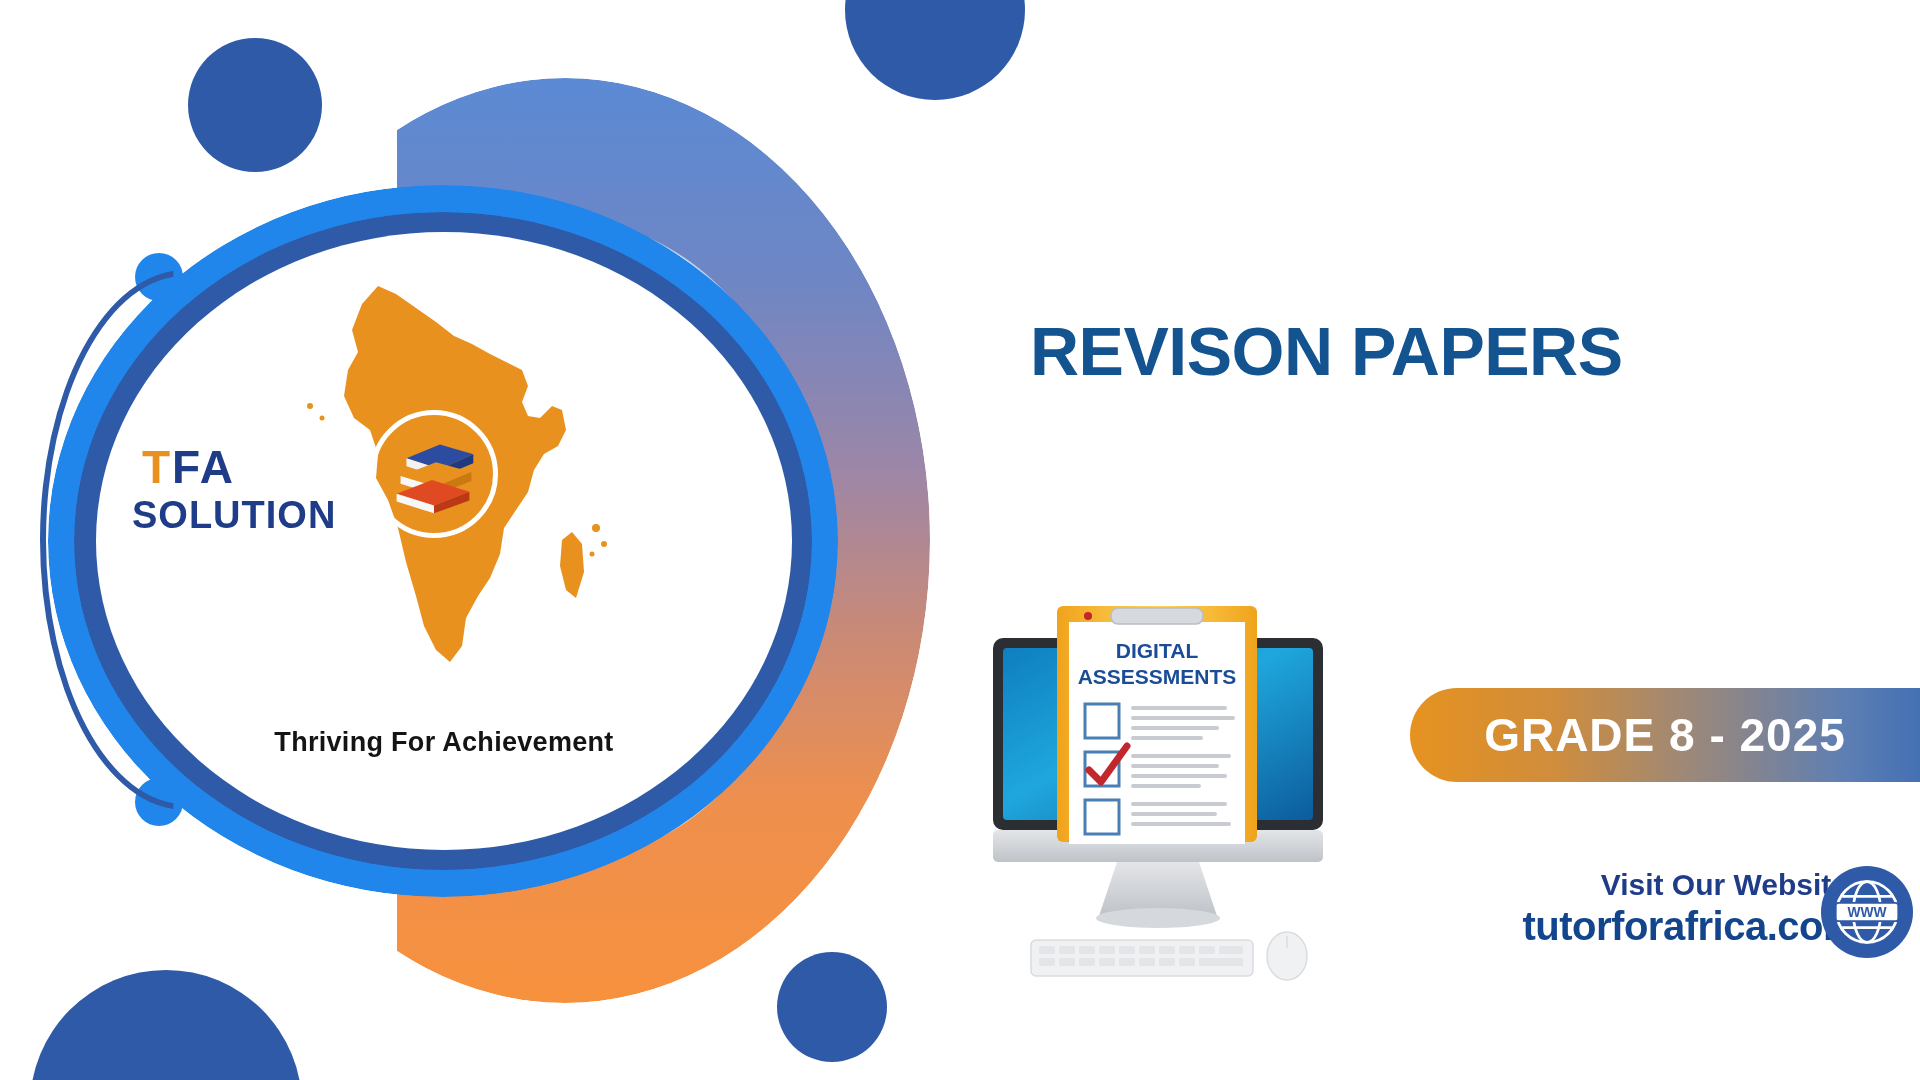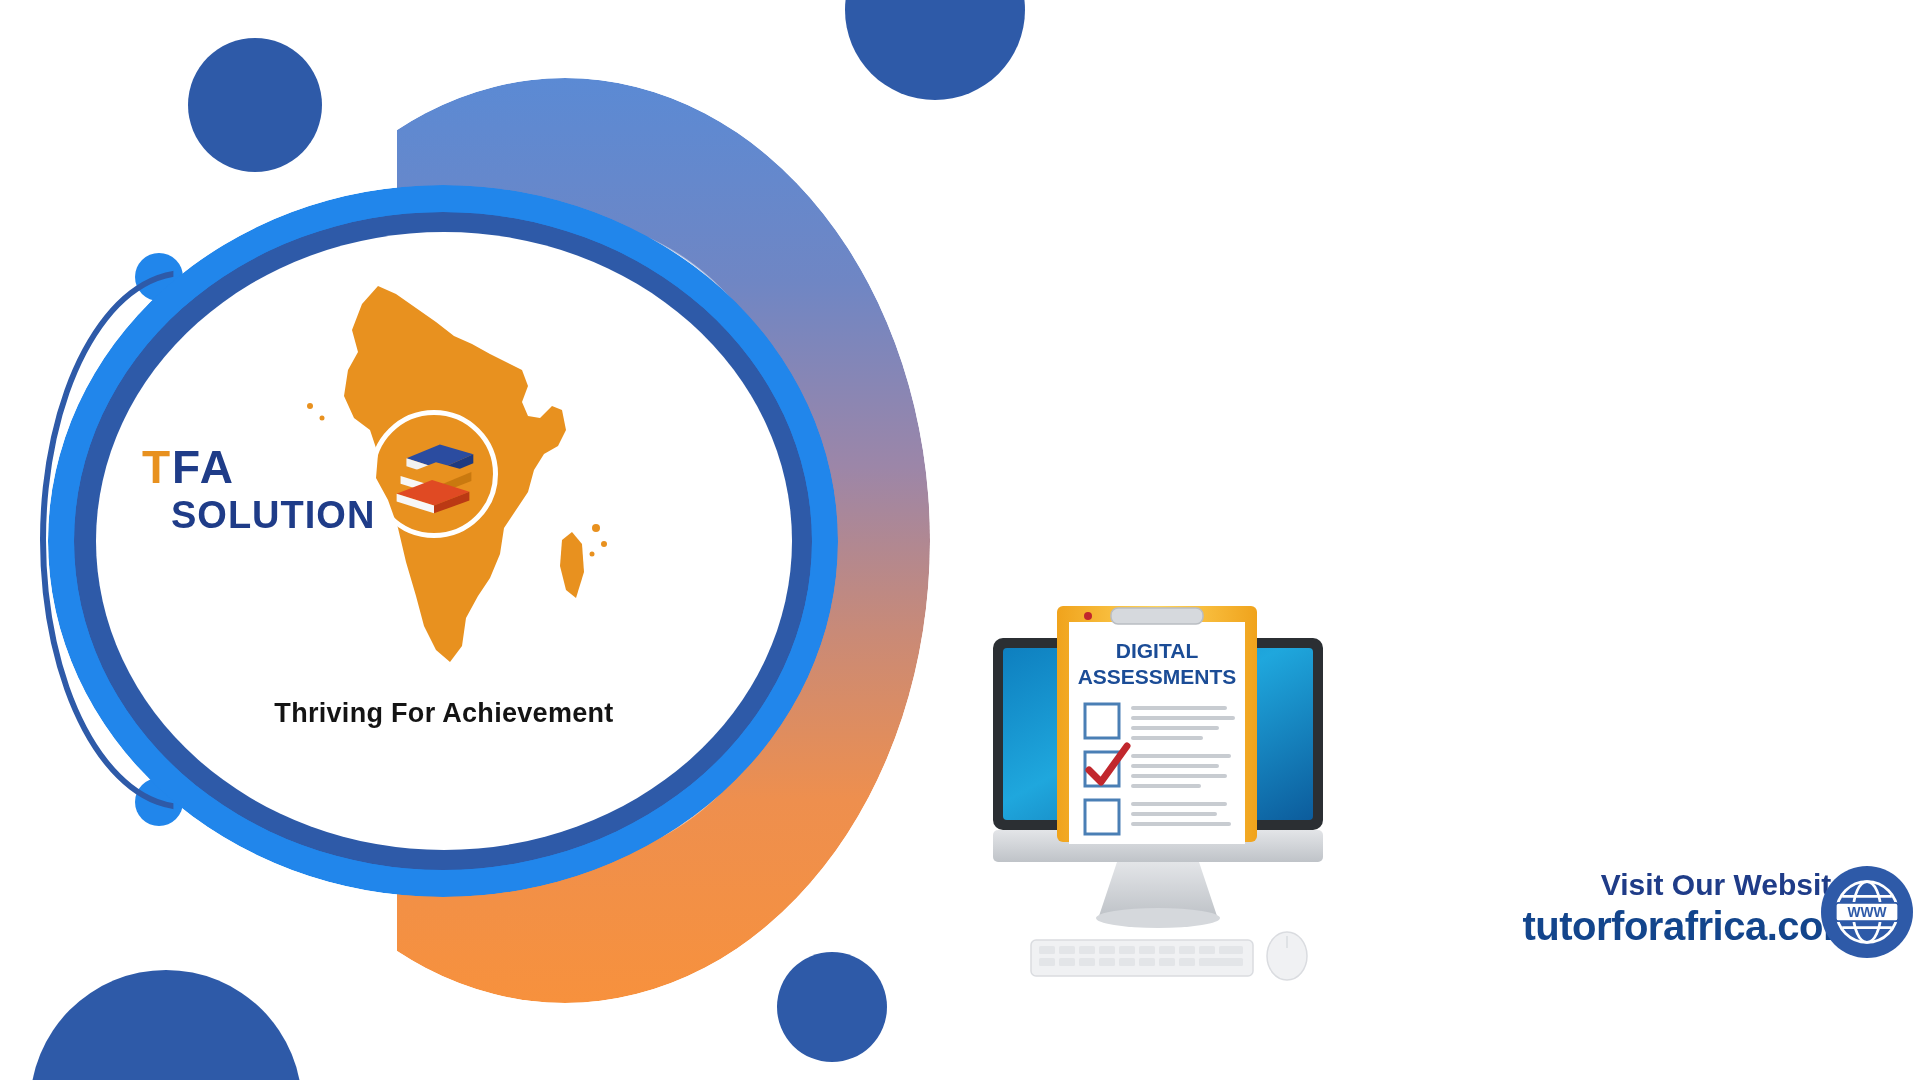--- a/index.html
+++ b/index.html
@@ -101,32 +101,31 @@
     white-space:nowrap;
   }
   .logo-tfa .t { color:#E8911F; }
   .logo-solution {
     position:absolute;
     left:36px; top:262px;
     font-size:38px; font-weight:bold;
     letter-spacing:1px;
     color:#1F3C88;
     white-space:nowrap;
-    margin-left:39px;
   }
   .books-badge {
     position:absolute;
     left:274px; top:178px;
     width:128px; height:128px;
     border-radius:50%;
     border:5px solid #ffffff;
   }
   .tagline {
     position:absolute;
-    left:0; top:466px;
+    left:0; top:495px;
     width:696px;
     text-align:center;
     font-size:27px;
     font-weight:600;
     color:#141414;
     letter-spacing:.3px;
   }
 
   
   .kicker {
@@ -253,22 +252,26 @@
       </svg>
     </div>
 
     <div class="logo-tfa"><span class="t">T</span><span>FA</span></div>
     <div class="logo-solution">SOLUTION</div>
     <div class="tagline">Thriving For Achievement</div>
   </div>
 
 
   <div class="headline">
+    <div>REVISON PAPERS</div>
   </div>
 
+  <div class="badge">
+    <span class="badge-text">GRADE 8 - 2025</span>
+  </div>
 
   <div class="visit-block">
     <span class="visit-line">Visit Our Website</span>
     <span class="visit-url">tutorforafrica.com</span>
   </div>
 
   <svg class="globe" viewBox="0 0 100 100">
     <circle cx="50" cy="50" r="50" fill="#2E5AA8"></circle>
     <g stroke="#ffffff" stroke-width="3" fill="none">
       <circle cx="50" cy="50" r="33"></circle>

